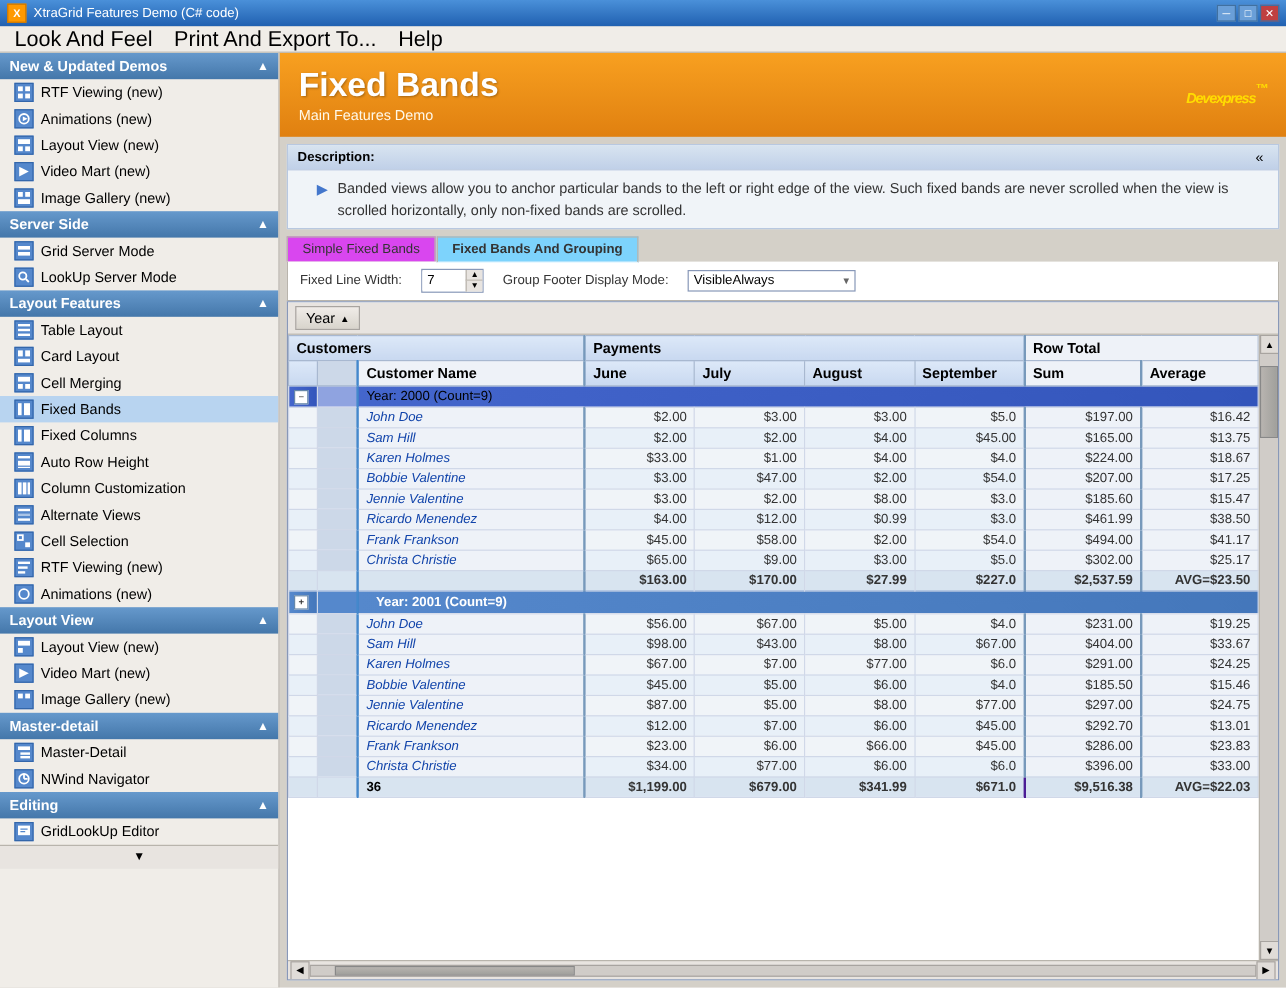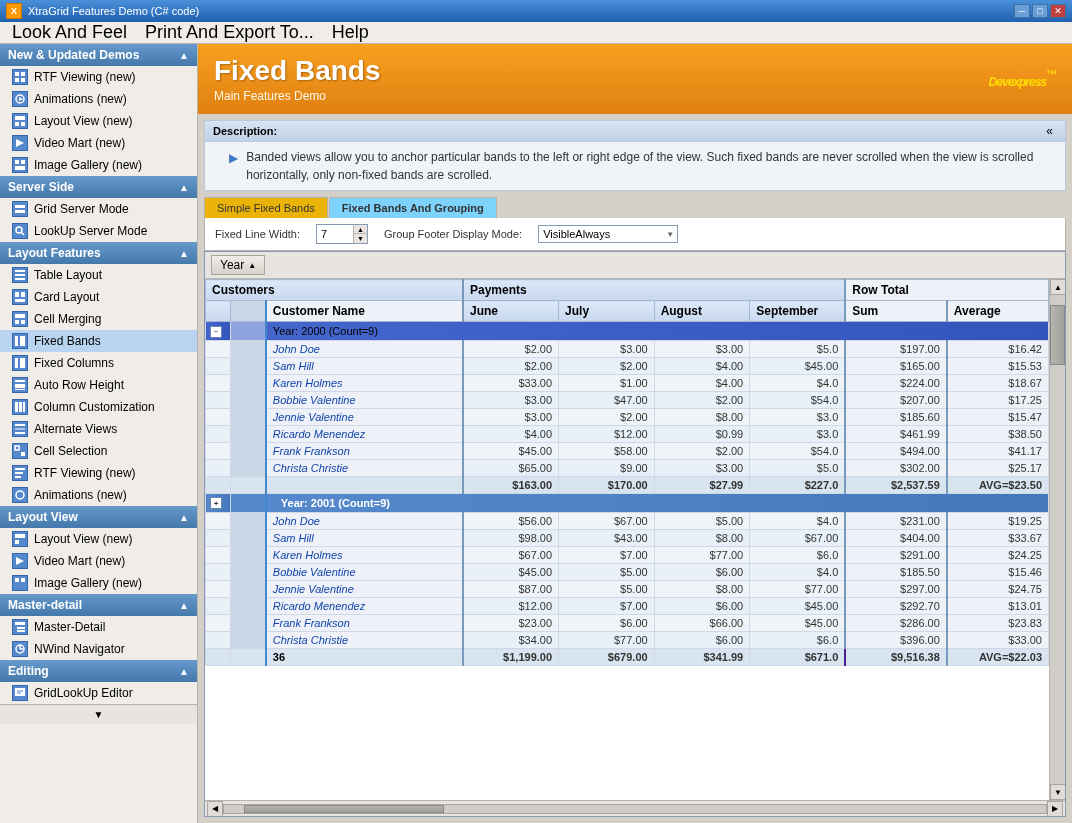--- a/index.html
+++ b/index.html
@@ -15,21 +15,21 @@
     .title-bar-btn.close { background: #c04040; }
 
     
     .menu-bar { background: #f0ede8; border-bottom: 1px solid #b8b4ac; height: 22px; display: flex; align-items: center; padding: 0 4px; gap: 2px; }
     .menu-item { padding: 2px 8px; cursor: pointer; font-size: 18px; color: #000; }
 
     
     .main-container { display: flex; height: calc(823px - 22px - 22px); }
 
     
-    .sidebar { width: 198px; background: #f0ede8; border-right: 1px solid #b8b4ac; overflow-y: auto; display: flex; flex-direction: column; }
+    .sidebar { width: 233px; background: #f0ede8; border-right: 1px solid #b8b4ac; overflow-y: auto; display: flex; flex-direction: column; }
     .sidebar-section-header { background: linear-gradient(to bottom, #6699cc, #4477aa); color: white; padding: 4px 8px; font-size: 11px; font-weight: bold; display: flex; align-items: center; justify-content: space-between; cursor: pointer; }
     .sidebar-section-header .chevron { font-size: 10px; }
     .sidebar-item { display: flex; align-items: center; gap: 6px; padding: 3px 8px 3px 12px; cursor: pointer; color: #000; }
     .sidebar-item.active { background: #b8d4f0; }
     .sidebar-item-icon { width: 16px; height: 16px; background: #5588cc; border: 1px solid #3366aa; flex-shrink: 0; display: flex; align-items: center; justify-content: center; }
     .sidebar-item-icon svg { width: 12px; height: 12px; }
 
     
     .content { flex: 1; overflow: hidden; display: flex; flex-direction: column; }
 
@@ -43,21 +43,21 @@
     
     .description-box { margin: 6px; border: 1px solid #b8c8e0; background: #f0f4f8; }
     .description-header { background: linear-gradient(to bottom, #d8e4f0, #c0d0e8); padding: 3px 8px; display: flex; align-items: center; justify-content: space-between; border-bottom: 1px solid #b8c8e0; }
     .description-header-label { font-weight: bold; font-size: 11px; }
     .description-toggle { cursor: pointer; padding: 0 4px; }
     .description-content { padding: 6px 8px 6px 24px; font-size: 11px; color: #333; line-height: 1.5; display: flex; gap: 8px; }
     .description-arrow { color: #4477cc; font-size: 12px; margin-top: 1px; flex-shrink: 0; }
 
     
     .tab-bar { display: flex; margin: 0 6px; gap: 1px; }
-    .tab { padding: 4px 12px; background: #eab308; border: 1px solid #b8b4ac; border-bottom: none; cursor: pointer; font-size: 11px; color: #333; }
+    .tab { padding: 4px 12px; background: #d946ef; border: 1px solid #b8b4ac; border-bottom: none; cursor: pointer; font-size: 11px; color: #333; }
     .tab.active { background: #7dd3fc; border-bottom: 1px solid white; margin-bottom: -1px; z-index: 1; font-weight: bold; }
 
     
     .controls-row { background: white; border: 1px solid #b8b4ac; margin: 0 6px; padding: 6px 10px; display: flex; align-items: center; gap: 16px; border-top: none; }
     .control-label { font-size: 11px; color: #333; }
     .spinner-wrapper { display: flex; align-items: center; border: 1px solid #8898b8; }
     .spinner-input { border: none; padding: 2px 4px; font-size: 11px; width: 36px; outline: none; }
     .spinner-btns { display: flex; flex-direction: column; }
     .spinner-up, .spinner-down { width: 14px; height: 9px; background: #e8e4e0; border-left: 1px solid #b8b4ac; cursor: pointer; display: flex; align-items: center; justify-content: center; font-size: 7px; }
     .spinner-up { border-bottom: 1px solid #b8b4ac; }
@@ -517,21 +517,21 @@
     </tr>
                 <tr style="background: rgb(232, 240, 248);">
       <td></td>
       <td style="background:#ccd8e8; border-right:2px solid #4488cc; width:16px;"></td>
       <td class="fixed-col customer-col">Sam Hill</td>
       <td class="money-col">$2.00</td>
       <td class="money-col">$2.00</td>
       <td class="money-col">$4.00</td>
       <td class="money-col" style="border-right:2px solid #7799bb;">$45.00</td>
       <td class="money-col fixed-right-col">$165.00</td>
-      <td class="money-col fixed-right-col">$15.53</td>
+      <td class="money-col fixed-right-col">$13.75</td>
     </tr>
                 <tr style="background: rgb(240, 244, 248);">
       <td></td>
       <td style="background:#ccd8e8; border-right:2px solid #4488cc; width:16px;"></td>
       <td class="fixed-col customer-col">Karen Holmes</td>
       <td class="money-col">$33.00</td>
       <td class="money-col">$1.00</td>
       <td class="money-col">$4.00</td>
       <td class="money-col" style="border-right:2px solid #7799bb;">$4.0</td>
       <td class="money-col fixed-right-col">$224.00</td>

